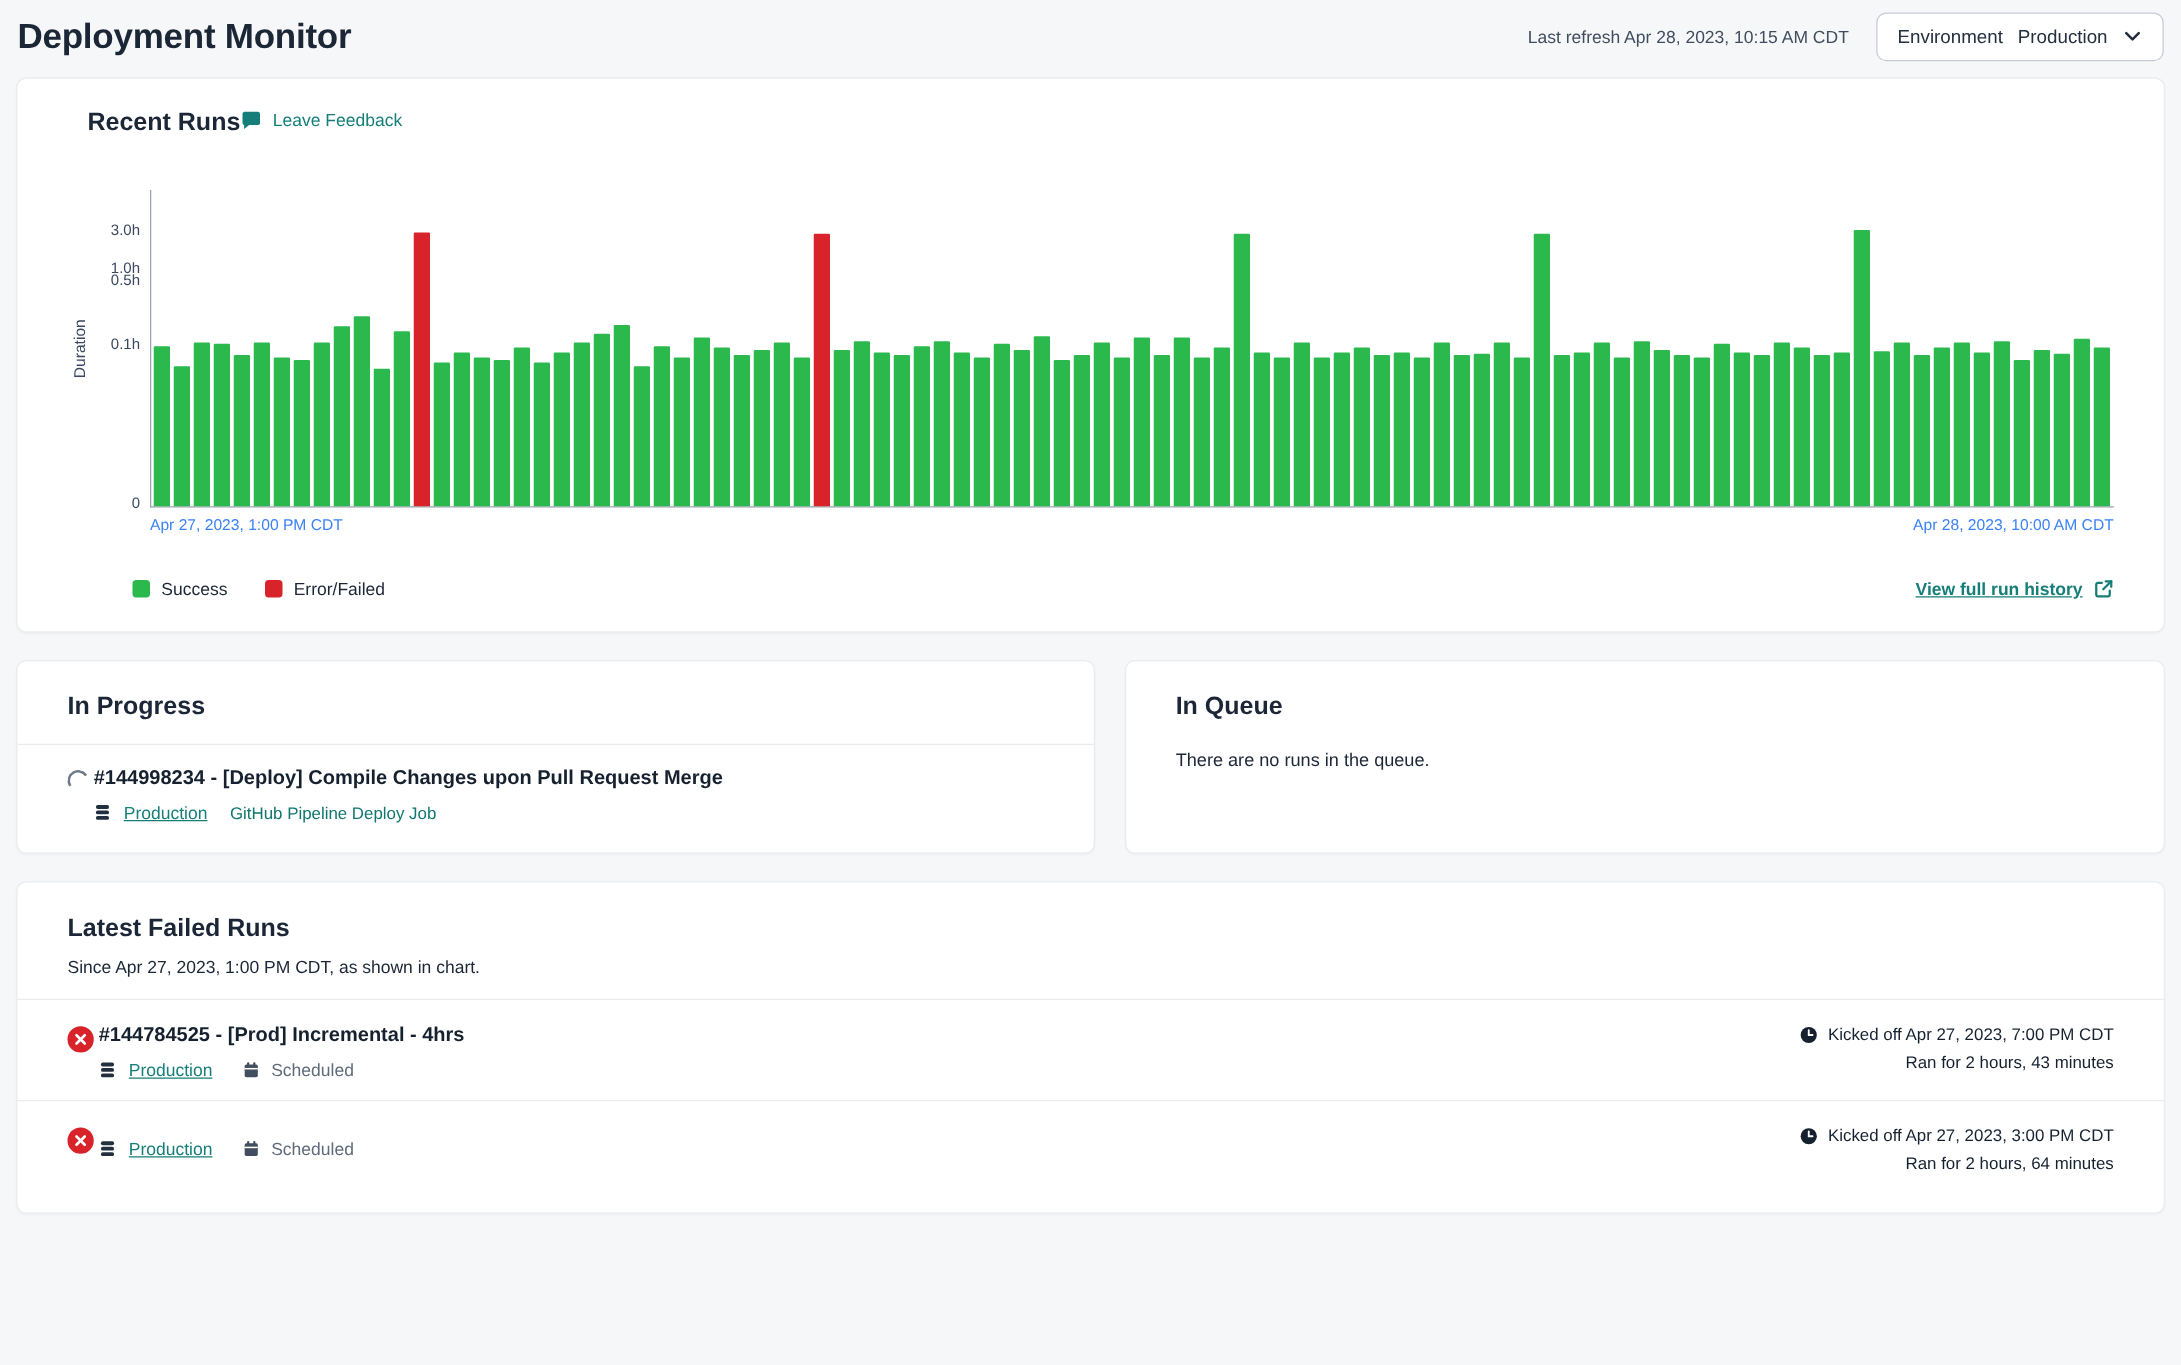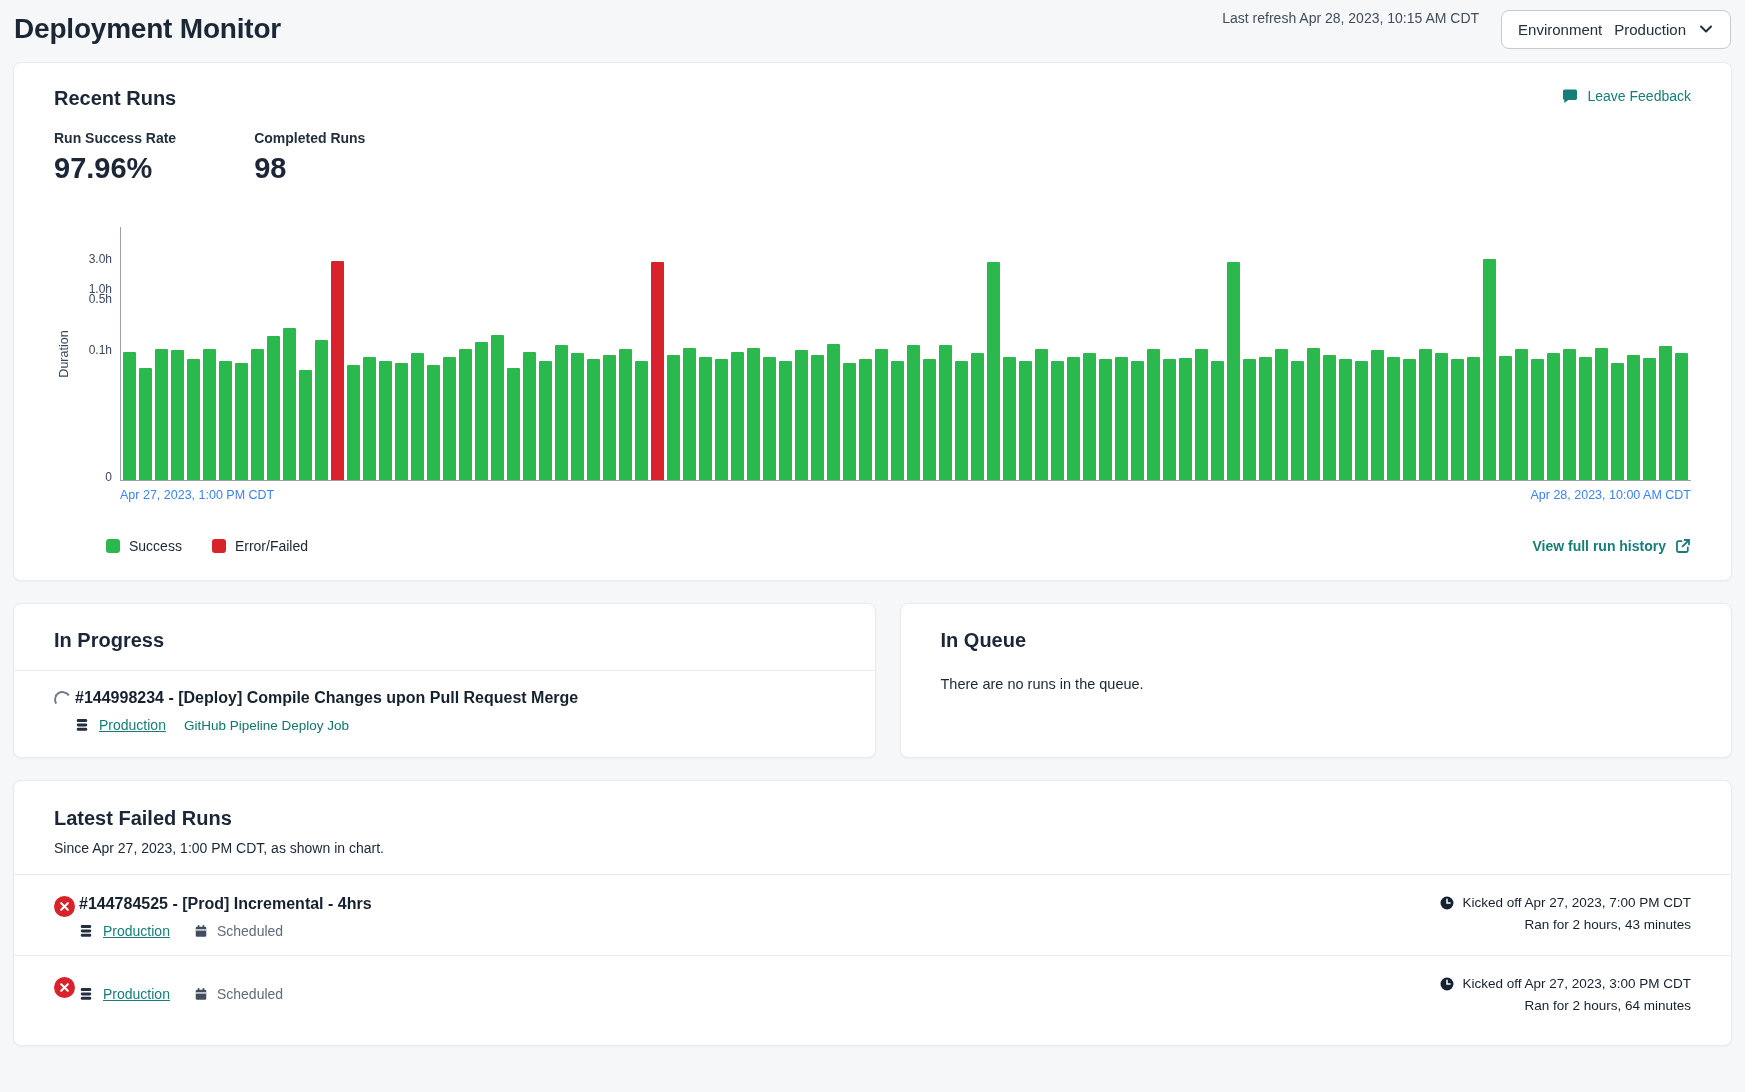--- a/index.html
+++ b/index.html
@@ -17,34 +17,34 @@
     width:1745px;min-height:1092px;
     background:#f6f7f8;
     font-family:"Liberation Sans", sans-serif;
     color:var(--dark);
   }
   .page-header{
     display:flex;align-items:center;justify-content:space-between;
     padding:10px 14px 14px 14px;height:62px;
   }
   .page-title{font-size:28px;font-weight:bold;color:var(--dark);letter-spacing:-0.2px;}
-  .header-right{display:flex;align-items:flex-start;gap:22px;}
+  .header-right{display:flex;align-items:center;gap:22px;}
   .last-refresh{font-size:14px;color:#404d5f;}
   .env-button{
     display:flex;align-items:center;gap:12px;
     background:#fff;border:1px solid #c5cbd3;border-radius:8px;
     padding:10px 16px;font-size:15px;color:#232f3e;cursor:pointer;
   }
   .env-button .chev{display:flex;}
   .card{
     background:#fff;border:1px solid var(--border);border-radius:8px;
     box-shadow:0 1px 2px rgba(20,30,40,0.04);
   }
   .card-recent{margin:0 13px;padding:24px 40px 26px 40px;}
-  .card-head-row{display:flex;align-items:flex-start;justify-content:space-between;}
+  .card-head-row{display:flex;align-items:flex-start;margin-left:16px;}
   .section-title{font-size:20px;font-weight:bold;color:var(--dark);}
   .feedback-link{display:flex;align-items:center;gap:8px;color:var(--accent);font-size:14px;cursor:pointer;}
   .metrics-row{display:flex;gap:78px;margin-top:20px;}
   .metric-label{font-size:14px;font-weight:bold;color:#232f3e;}
   .metric-value{font-size:29px;font-weight:bold;color:var(--dark);margin-top:6px;}
 
   
   .chart-wrap{display:flex;margin-top:42px;}
   .y-axis-title{
     width:20px;display:flex;align-items:center;justify-content:center;
@@ -76,21 +76,21 @@
     margin-top:36px;
   }
   .legend{display:flex;align-items:center;gap:30px;margin-left:52px;}
   .legend-item{display:flex;align-items:center;gap:9px;font-size:14px;color:var(--dark);}
   .swatch{width:14px;height:14px;border-radius:3px;background:var(--success);}
   .swatch.failed{background:var(--failed);}
   .history-link{
     display:flex;align-items:center;gap:9px;color:var(--accent);
     font-size:14px;font-weight:bold;cursor:pointer;
   }
-  .history-link .link-text{}
+  .history-link .link-text{text-decoration:underline;}
 
   
   .two-col{display:flex;gap:24px;margin:22px 13px;align-items:stretch;}
   .card-progress{flex:1.04;padding:25px 40px 24px 40px;}
   .card-queue{flex:1;padding:25px 40px 24px 40px;}
   .progress-divider{border-bottom:1px solid var(--border);margin:18px -40px 0 -40px;}
   .run-row{display:flex;align-items:flex-start;margin-top:18px;}
   .spinner{
     width:17px;height:17px;border-radius:50%;margin-top:2px;
     border:2px solid #6f7a88;
@@ -152,30 +152,20 @@
     <div class="feedback-link">
       <span class="icon">
         <svg width="18" height="18" viewBox="0 0 18 18">
             <path fill="#157e78" d="M2 4.1C2 3.2 2.8 2.4 3.7 2.4h10.6c.9 0 1.7.8 1.7 1.7v7.2c0 .9-.8 1.7-1.7 1.7H7.3l-4 3.1v-3.1h.4c-.9 0-1.7-.8-1.7-1.7z"></path>
           </svg>
       </span>
       <span>Leave Feedback</span>
     </div>
   </div>
 
-  <div class="metrics-row">
-    <div>
-      <div class="metric-label">Run Success Rate</div>
-      <div class="metric-value">97.96%</div>
-    </div>
-    <div>
-      <div class="metric-label">Completed Runs</div>
-      <div class="metric-value">98</div>
-    </div>
-  </div>
 
   <div class="chart-wrap">
     <div class="y-axis-title">
       <span>Duration</span>
     </div>
     <div class="y-gutter">
         <div class="ytick" style="bottom: 214.833px;">3.0h</div>
         <div class="ytick" style="bottom: 185.5px;">1.0h</div>
         <div class="ytick" style="bottom: 175px;">0.5h</div>
         <div class="ytick" style="bottom: 124.021px;">0.1h</div>

